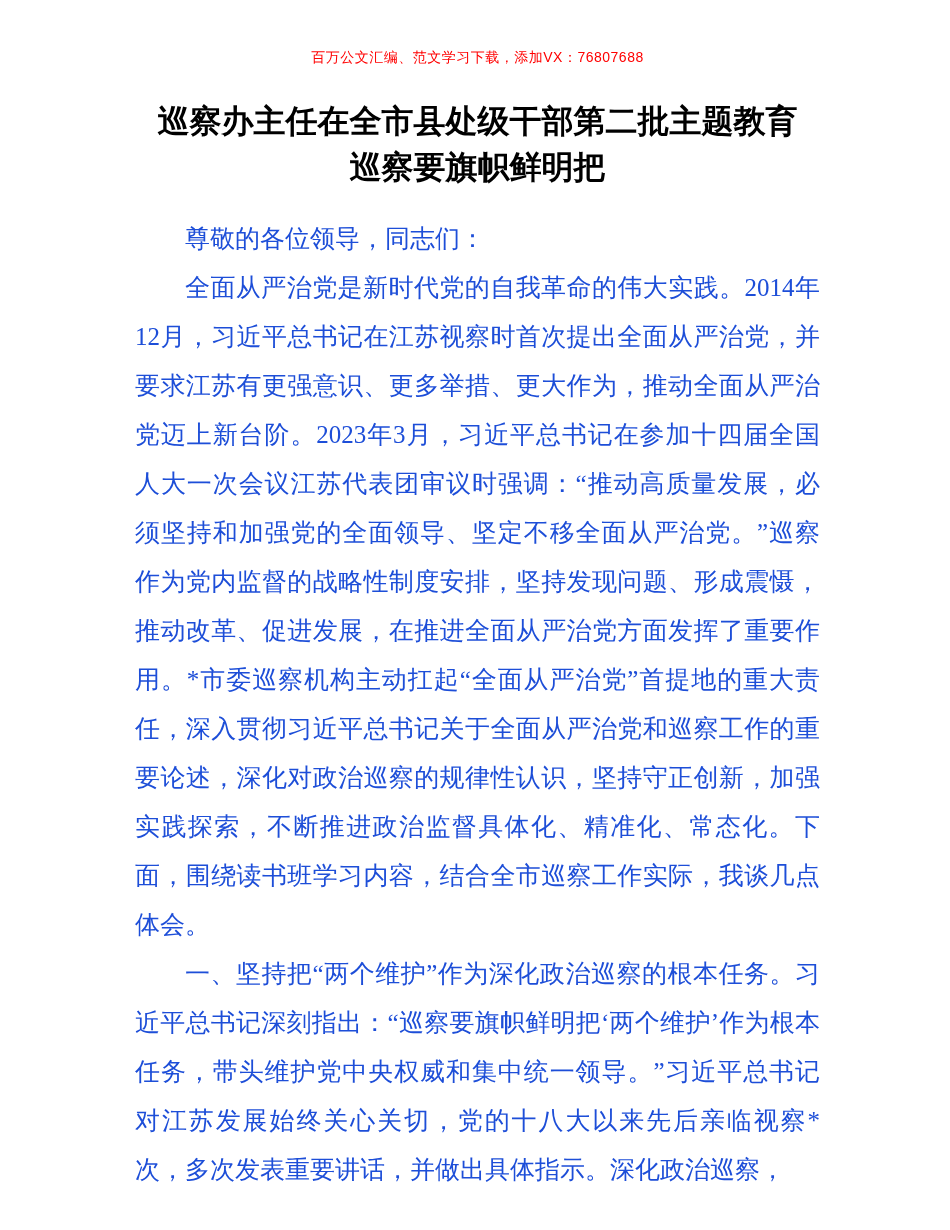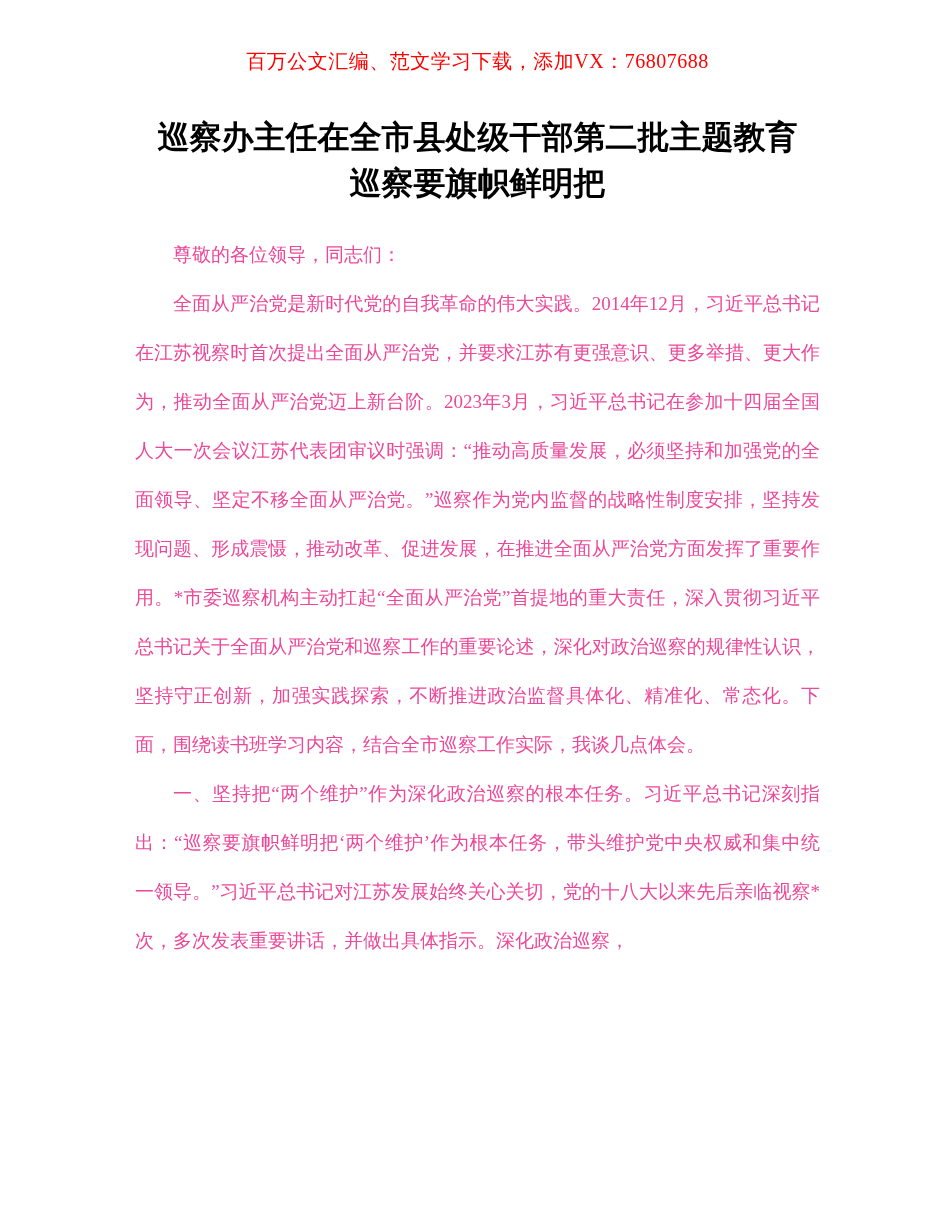--- a/index.html
+++ b/index.html
@@ -13,44 +13,44 @@
     overflow-x: hidden;
   }
   .page {
     width: 950px;
     min-height: 1230px;
     background: #ffffff;
     padding: 48px 130px 50px 135px;
   }
   .notice {
     color: #ff0000;
-    font-size: 20px;
+    font-size: 14px;
     line-height: 1.3;
     text-align: center;
-    font-family: Liberation Serif, serif;
+    font-family: Liberation Sans, sans-serif;
     letter-spacing: 0.5px;
   }
   .title {
-    margin-top: 40px;
+    margin-top: 32px;
     font-size: 32px;
     font-weight: 700;
     text-align: center;
     line-height: 46px;
     color: #000000;
   }
   .title-line { display: block; }
   .body-text {
     margin-top: 24px;
   }
   .para {
-    font-size: 19px;
+    font-size: 25px;
     line-height: 49px;
     text-align: justify;
     text-indent: 2em;
-    color: #ec4899;
+    color: #1d4ed8;
     word-break: break-all;
   }
 </style>
 </head>
 <body>
 
 <div class="page">
 
   <div class="notice">百万公文汇编、范文学习下载，添加VX：76807688</div>
 

